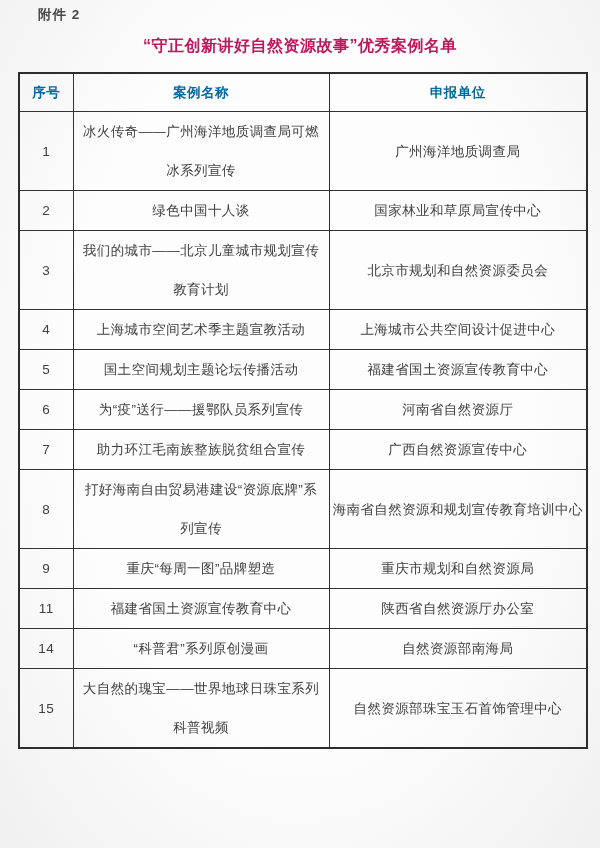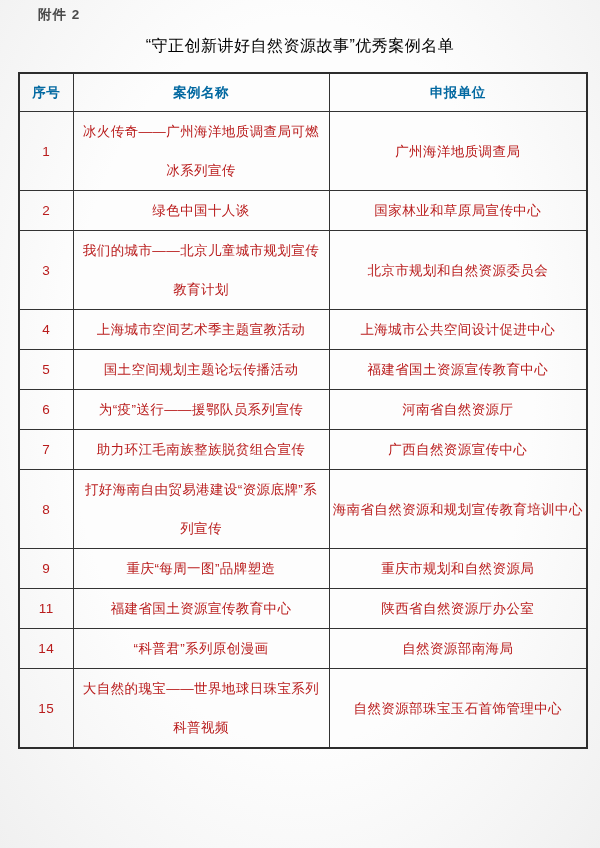--- a/index.html
+++ b/index.html
@@ -28,22 +28,22 @@
     font-weight: bold;
     color: #4a4a4a;
     letter-spacing: 1px;
     line-height: 22px;
   }
 
   .doc-title {
     margin-top: 9px;
     text-align: center;
     font-size: 16px;
-    font-weight: normal;
-    color: #000000;
+    font-weight: bold;
+    color: #be185d;
     letter-spacing: 0.5px;
     line-height: 22px;
   }
 
   table.cases {
     margin: 15px 0 0 18px;
     width: 568px;
     border-collapse: collapse;
     table-layout: fixed;
     background: transparent;
@@ -51,21 +51,21 @@
 
   table.cases col.c-index { width: 54px; }
   table.cases col.c-name  { width: 256px; }
   table.cases col.c-unit  { width: 258px; }
 
   table.cases th,
   table.cases td {
     border: 1.6px solid #333333;
     text-align: center;
     vertical-align: middle;
-    color: #b91c1c;
+    color: #404040;
     font-size: 13.5px;
     letter-spacing: 0.4px;
   }
 
   table.cases thead th {
     height: 37px;
     line-height: 37px;
     font-weight: bold;
     color: #0369a1;
   }

